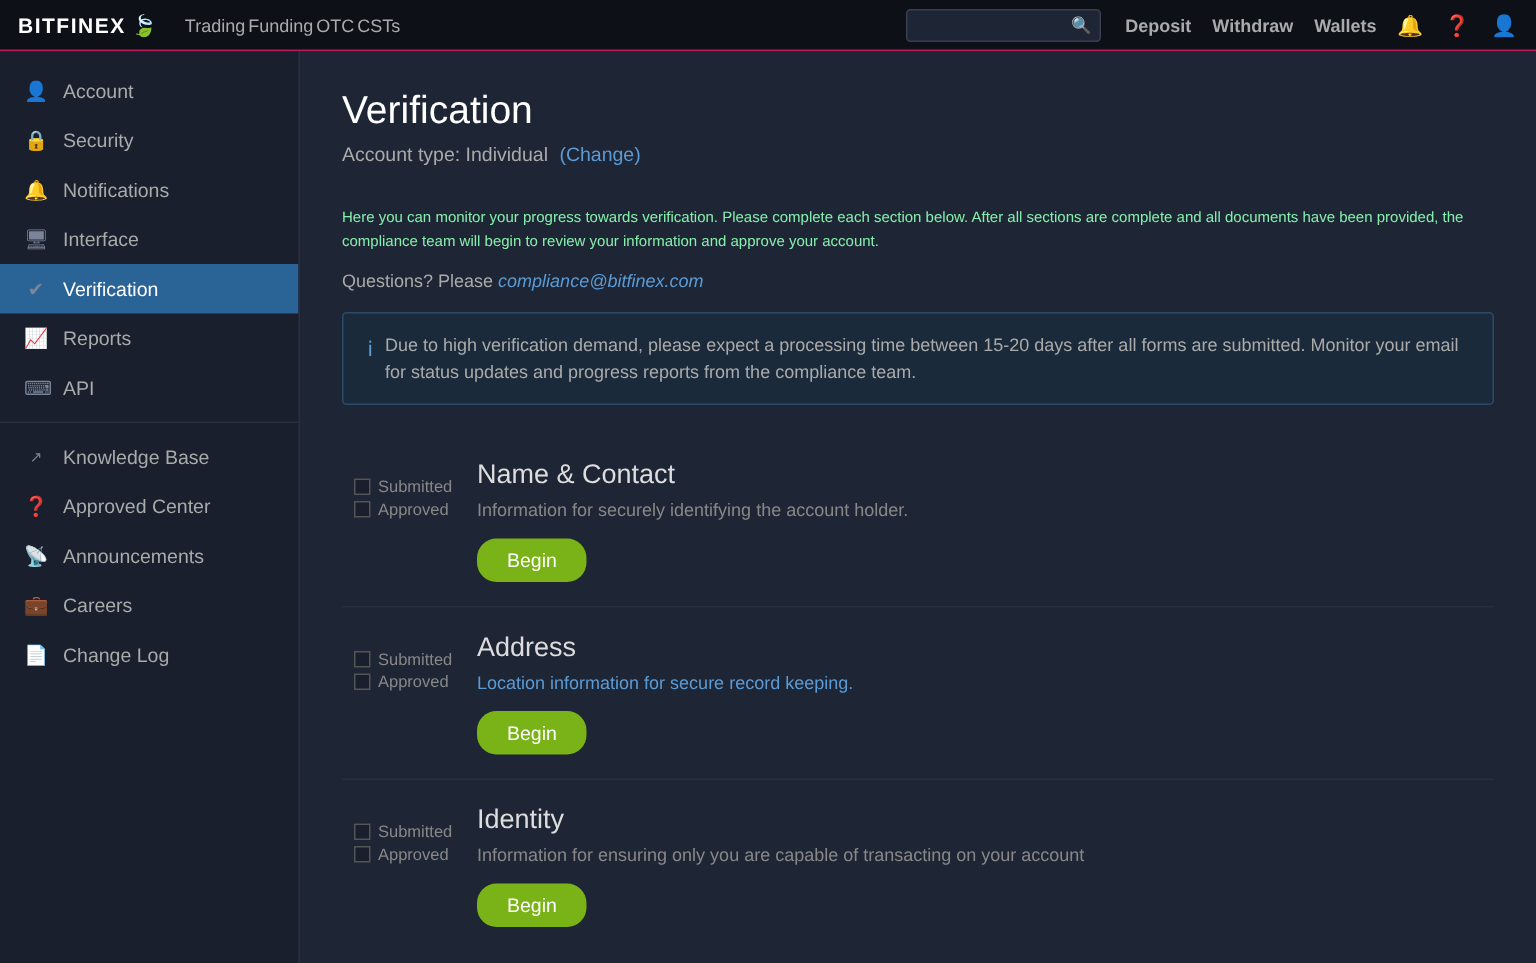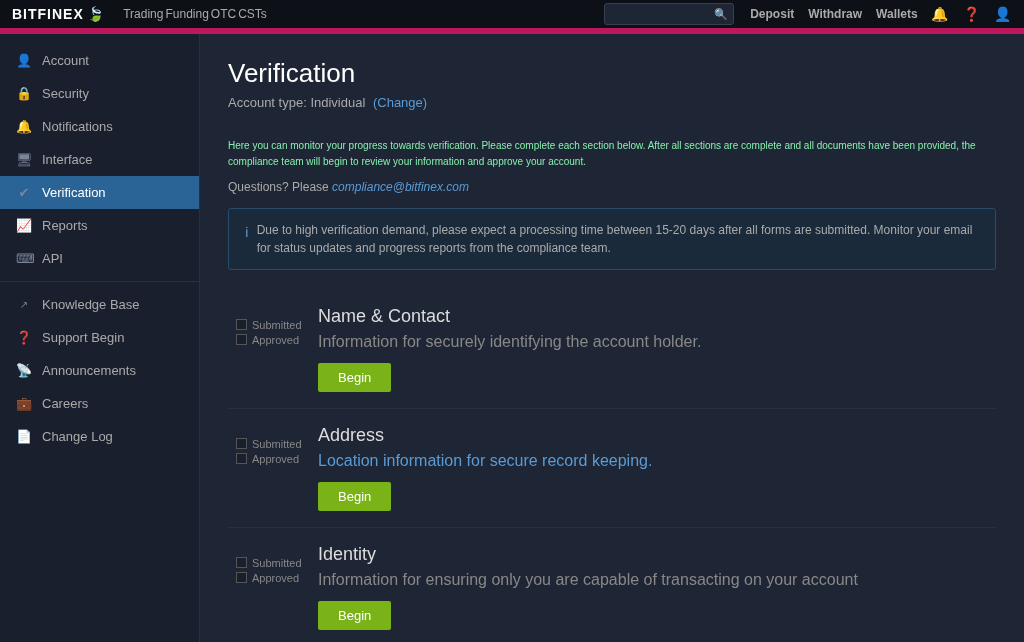--- a/index.html
+++ b/index.html
@@ -13,21 +13,21 @@
       overflow: hidden;
     }
 
     
     .topnav {
       background: #0d1117;
       height: 34px;
       display: flex;
       align-items: center;
       padding: 0 12px;
-      border-bottom: 6px solid #be185d;
+      border-bottom: 1px solid #be185d;
     }
     .topnav-logo {
       display: flex;
       align-items: center;
       margin-right: 18px;
     }
     .logo-text {
       color: #fff;
       font-weight: bold;
       font-size: 14px;
@@ -237,34 +237,34 @@
       flex: 1;
     }
     .section-title {
       font-size: 18px;
       color: #ddd;
       font-weight: normal;
       margin-bottom: 6px;
     }
     .section-desc {
       color: #888;
-      font-size: 16px;
+      font-size: 12px;
       margin-bottom: 12px;
     }
     .section-desc span {
       color: #5b9bd5;
     }
     .begin-btn {
       background: #7ab317;
       color: #fff;
       border: none;
       padding: 7px 20px;
       font-size: 13px;
       cursor: pointer;
-      border-radius: 2px;
+      border-radius: 13px;
     }
 
     
     .person-svg, .building-svg, .briefcase-svg {
       width: 52px;
       height: 52px;
     }
   </style>
 </head>
 <body>
@@ -331,21 +331,21 @@
 
     <div class="sidebar-divider"></div>
 
     <div class="sidebar-section">
       <div class="sidebar-item">
         <span class="sidebar-icon sidebar-ext-icon">↗</span>
         <span>Knowledge Base</span>
       </div>
       <div class="sidebar-item">
         <span class="sidebar-icon">❓</span>
-        <span>Support Begin</span>
+        <span>Approved Center</span>
       </div>
       <div class="sidebar-item">
         <span class="sidebar-icon">📡</span>
         <span>Announcements</span>
       </div>
       <div class="sidebar-item">
         <span class="sidebar-icon">💼</span>
         <span>Careers</span>
       </div>
       <div class="sidebar-item">

